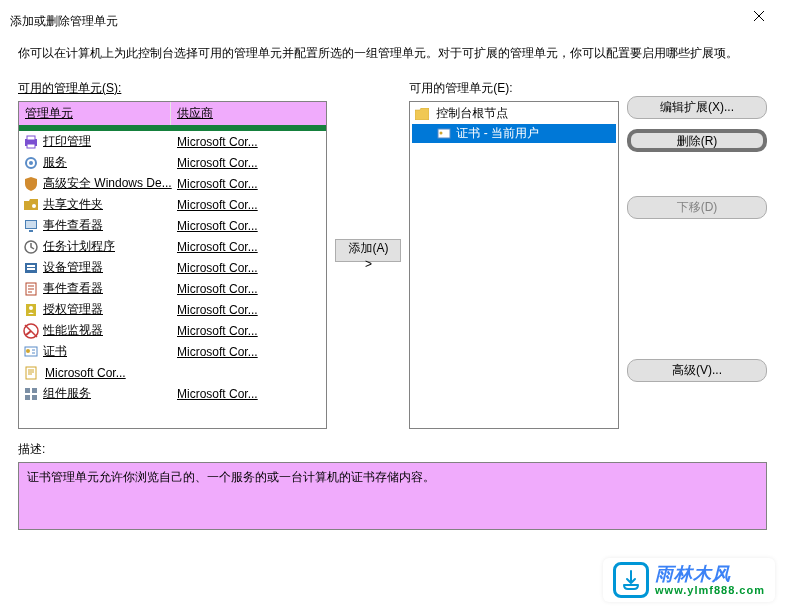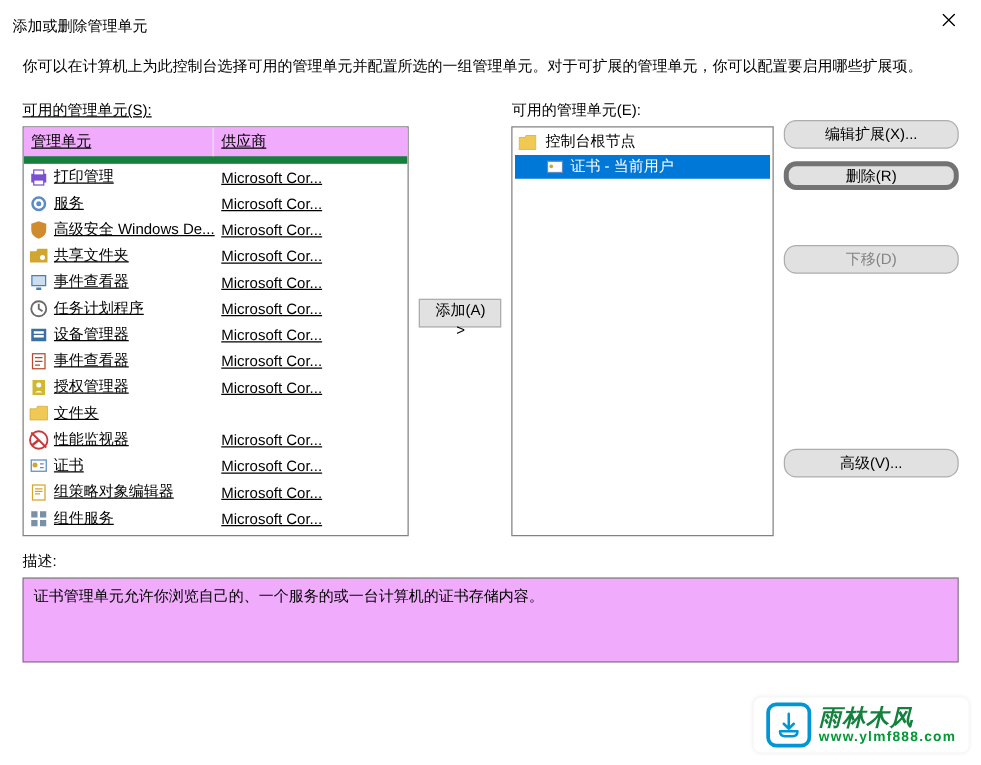--- a/index.html
+++ b/index.html
@@ -43,21 +43,21 @@
 
 .col-buttons .spacer { height: 24px; }
 .col-buttons .big-spacer { flex: 1; min-height: 120px; }
 
 .desc-section { margin-top: 12px; }
 .desc-box { border: 1px solid #828282; height: 68px; padding: 6px 8px; font-size: 12px; margin-top: 4px; background: #f0abfc; }
 
 .watermark { position: absolute; right: 10px; bottom: 10px; display: flex; align-items: center; gap: 6px; background: #fff; padding: 4px 10px; border-radius: 6px; box-shadow: 0 0 4px rgba(0,0,0,0.08); }
 .wm-icon { width: 36px; height: 36px; border: 3px solid #0096d6; border-radius: 8px; display: flex; align-items: center; justify-content: center; }
 .wm-text { display: flex; flex-direction: column; line-height: 1; }
-.wm-cn { font-size: 18px; font-weight: bold; color: #15803d; font-style: italic; letter-spacing: 1px; }
+.wm-cn { font-size: 18px; font-weight: bold; color: #3b82f6; font-style: italic; letter-spacing: 1px; }
 .wm-url { font-size: 11px; color: #009933; font-weight: bold; letter-spacing: 1px; margin-top: 2px; }
 
 ::-webkit-scrollbar { width: 17px; }
 ::-webkit-scrollbar-track { background: #f0f0f0; }
 ::-webkit-scrollbar-thumb { background: #cdcdcd; border: 1px solid #f0f0f0; }
 ::-webkit-scrollbar-button { background: #f0f0f0; height: 17px; }
 </style>
 </head>
 <body>
 
@@ -171,29 +171,20 @@
                   <circle cx="8" cy="6" r="2" fill="#fff"></circle>
                   <path d="M5 12 Q8 9 11 12" fill="#fff"></path>
                 </svg>
               </span>
               <span class="row-name">授权管理器</span>
               <span class="row-vendor">Microsoft Cor...</span>
             </div>
             <div class="list-row">
               <span class="row-icon">
                 <svg width="16" height="16" viewBox="0 0 16 16">
-                  <path d="M1 4 L6 4 L7 2 L15 2 L15 13 L1 13 Z" fill="#f0c854" stroke="#c9a133" stroke-width="0.5"></path>
-                </svg>
-              </span>
-              <span class="row-name">文件夹</span>
-              <span class="row-vendor"></span>
-            </div>
-            <div class="list-row">
-              <span class="row-icon">
-                <svg width="16" height="16" viewBox="0 0 16 16">
                   <circle cx="8" cy="8" r="7" fill="#fff" stroke="#c73a3a" stroke-width="1.5"></circle>
                   <path d="M3 12 L8 8" stroke="#c73a3a" stroke-width="2"></path>
                   <path d="M2 2 L14 14" stroke="#c73a3a" stroke-width="1.5"></path>
                 </svg>
               </span>
               <span class="row-name">性能监视器</span>
               <span class="row-vendor">Microsoft Cor...</span>
             </div>
             <div class="list-row">
               <span class="row-icon">
@@ -206,21 +197,20 @@
               <span class="row-name">证书</span>
               <span class="row-vendor">Microsoft Cor...</span>
             </div>
             <div class="list-row">
               <span class="row-icon">
                 <svg width="16" height="16" viewBox="0 0 16 16">
                   <rect x="3" y="2" width="10" height="12" fill="#fff" stroke="#d1a62f"></rect>
                   <path d="M5 5 L11 5 M5 7 L11 7 M5 9 L9 9" stroke="#d1a62f"></path>
                 </svg>
               </span>
-              <span class="row-name">组策略对象编辑器</span>
               <span class="row-vendor">Microsoft Cor...</span>
             </div>
             <div class="list-row">
               <span class="row-icon">
                 <svg width="16" height="16" viewBox="0 0 16 16">
                   <rect x="2" y="2" width="5" height="5" fill="#7b8fa5"></rect>
                   <rect x="9" y="2" width="5" height="5" fill="#7b8fa5"></rect>
                   <rect x="2" y="9" width="5" height="5" fill="#7b8fa5"></rect>
                   <rect x="9" y="9" width="5" height="5" fill="#7b8fa5"></rect>
                 </svg>

